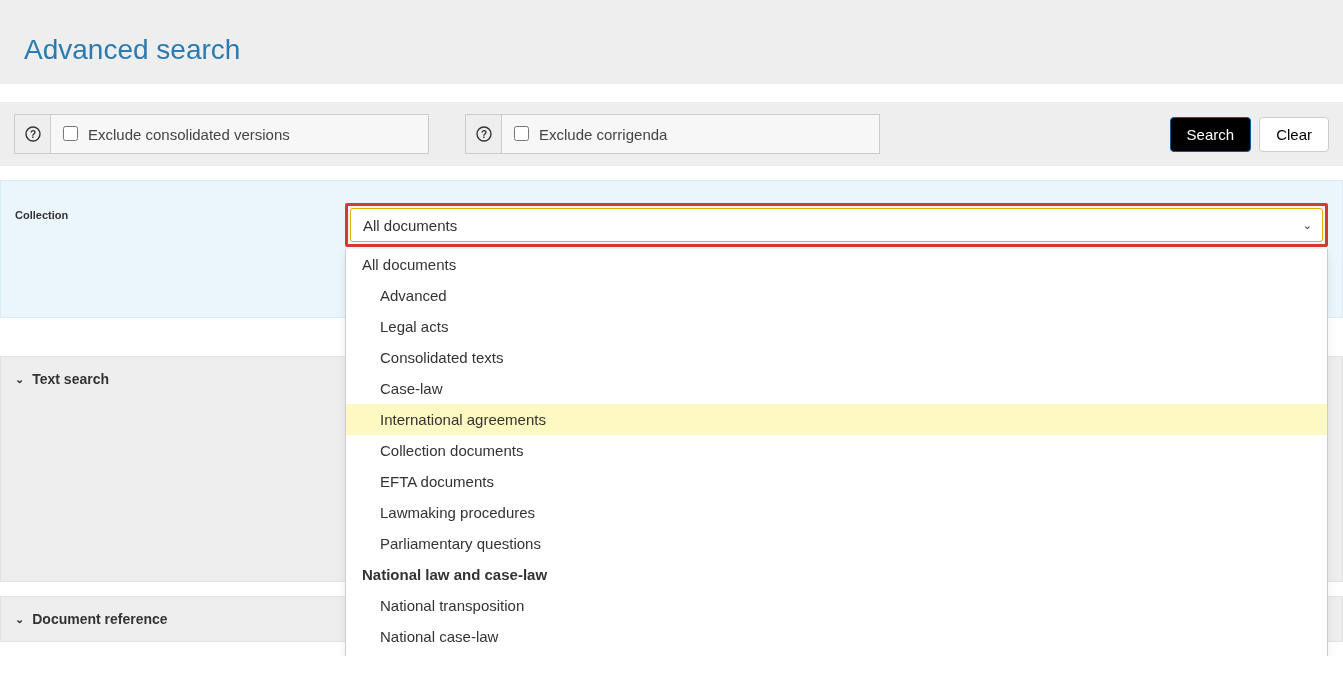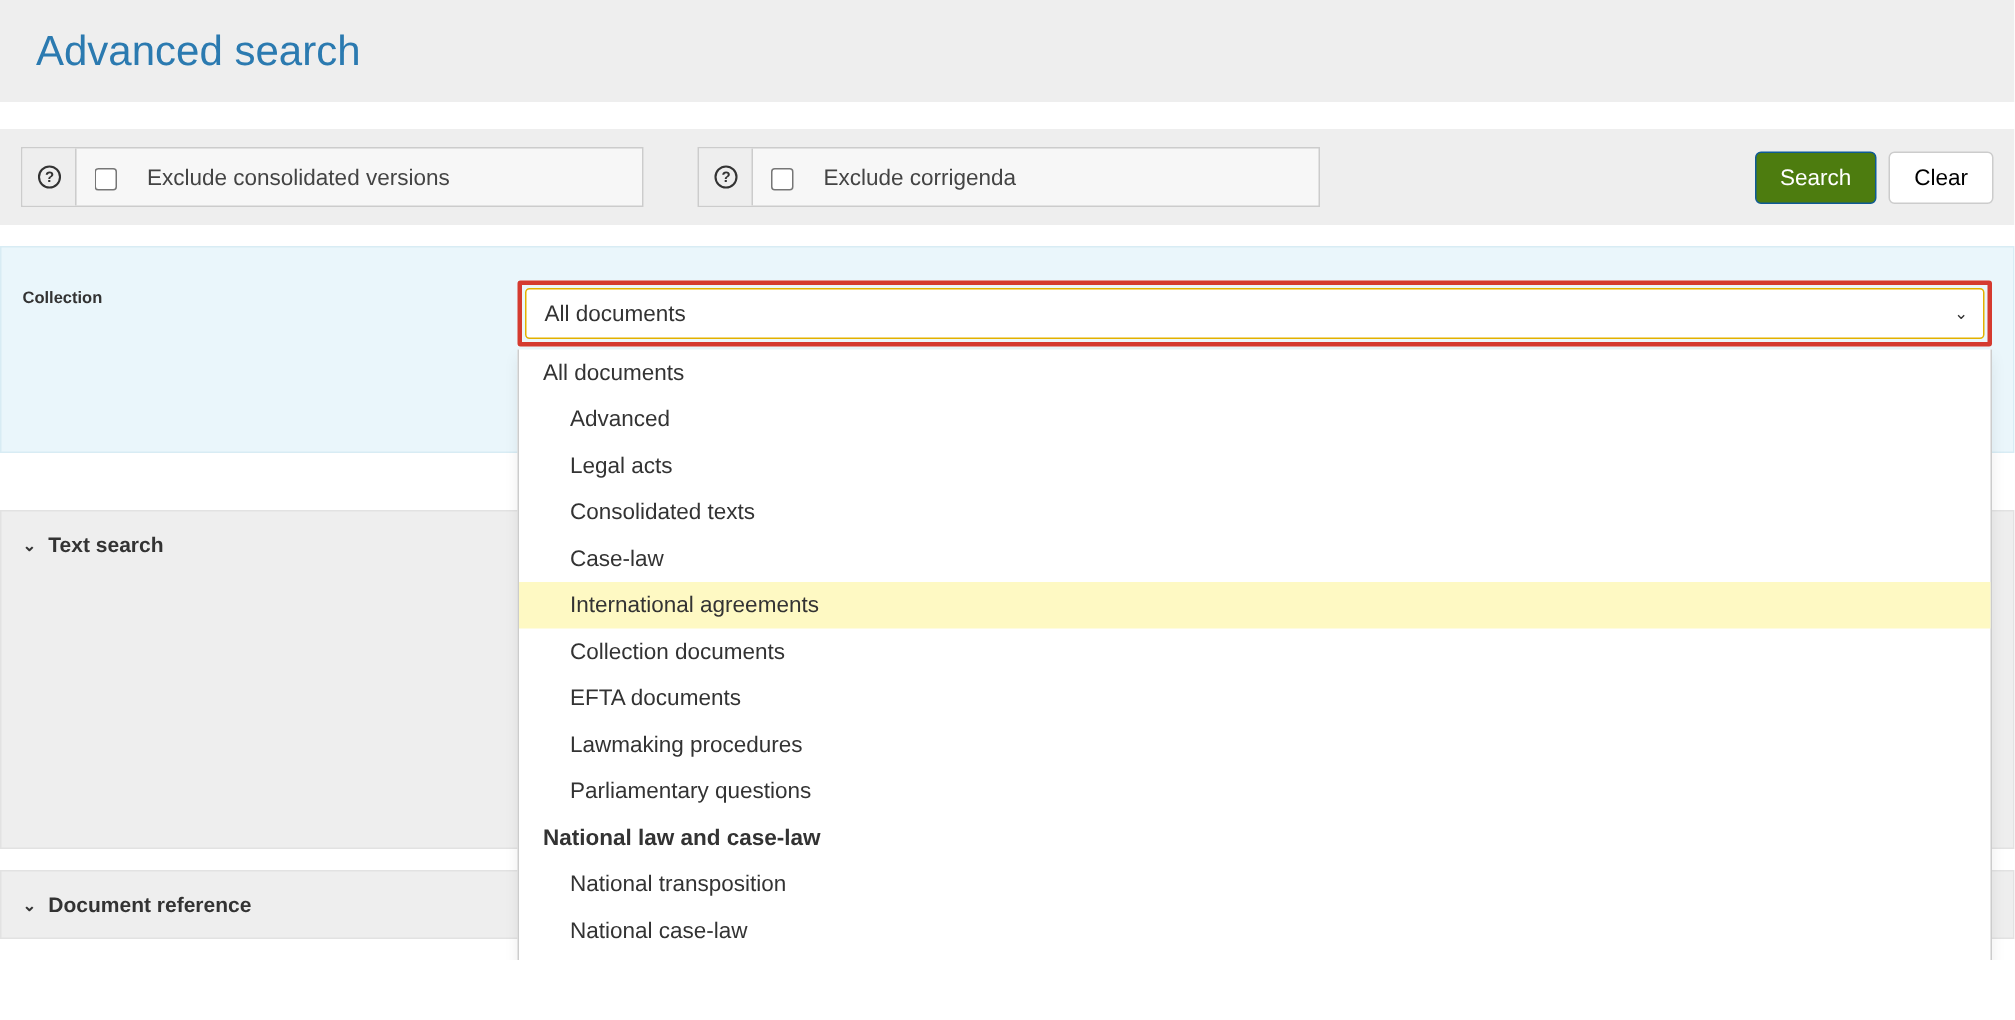--- a/index.html
+++ b/index.html
@@ -11,20 +11,21 @@
   }
   .page-header {
     background: #eeeeee;
     padding: 18px 24px;
     margin-bottom: 18px;
   }
   .page-title {
     font-size: 28px;
     font-weight: 400;
     color: #2b7ab0;
+    margin-top: 16px;
   }
   .top-bar {
     display: flex;
     align-items: center;
     background: #eeeeee;
     padding: 12px 14px;
     margin-bottom: 14px;
   }
   .exclude-group {
     display: flex;
@@ -43,23 +44,23 @@
     background: #eee;
     cursor: help;
   }
   .help-icon-svg {
     width: 16px;
     height: 16px;
     fill: #333;
   }
   .exclude-body {
     display: flex;
-    align-items: flex-end;
+    align-items: flex-start;
     padding: 0 12px;
-    gap: 20px;
+    gap: 10px;
   }
   .exclude-body input[type="checkbox"] {
     width: 15px;
     height: 15px;
   }
   .exclude-label {
     font-size: 15px;
     color: #444;
   }
   .exclude-group.first { width: 415px; }
@@ -67,21 +68,21 @@
   .spacer { flex: 1; }
   .btn {
     border-radius: 4px;
     padding: 8px 16px;
     font-size: 15px;
     cursor: pointer;
     border: 1px solid #ccc;
     background: #fff;
   }
   .btn-primary {
-    background: #4d7c0f;
+    background: #000000;
     border-color: #0e5a96;
     color: #fff;
     margin-right: 8px;
   }
   .collection-section {
     background: #eaf6fb;
     border: 1px solid #d8ecf4;
     padding: 22px 14px 70px 14px;
     display: flex;
     align-items: flex-start;

